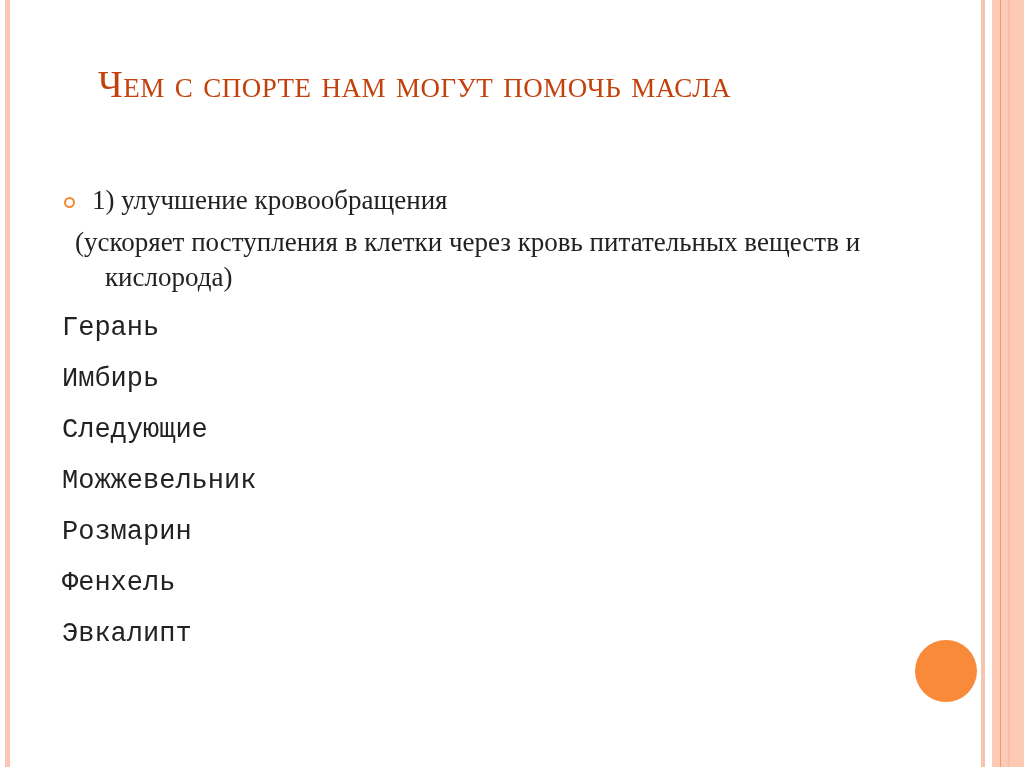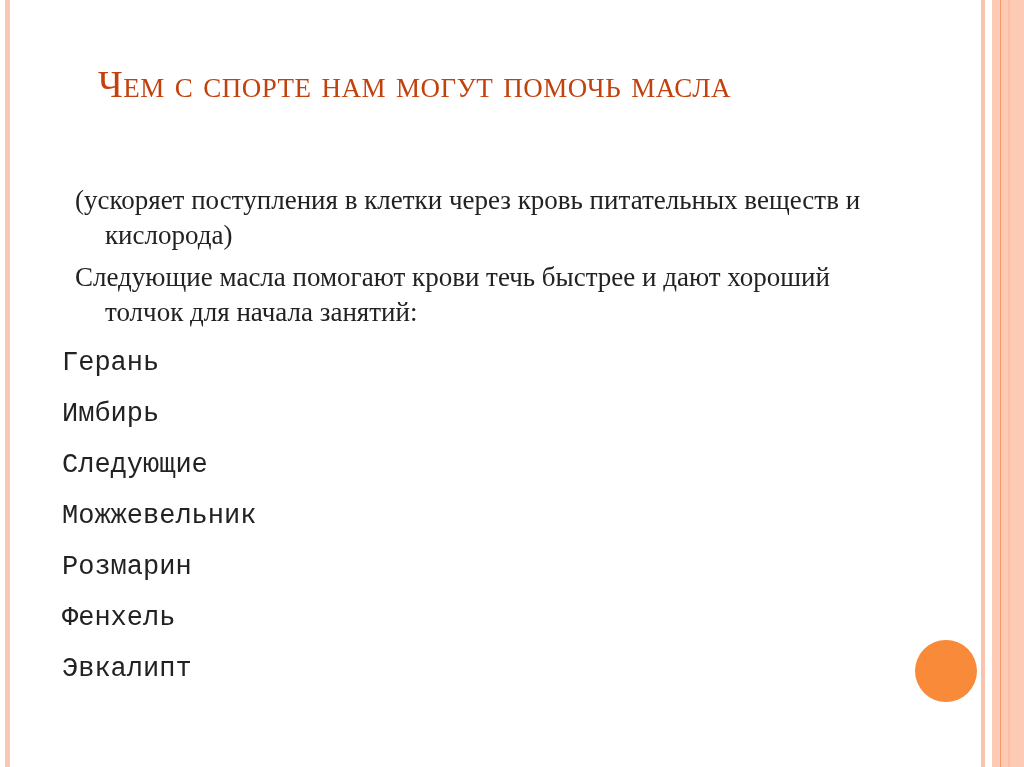--- a/index.html
+++ b/index.html
@@ -50,22 +50,25 @@
   <div class="right-stripes">
     <div class="rs rs1"></div>
     <div class="rs rs2"></div>
     <div class="rs rs3"></div>
     <div class="rs rs4"></div>
   </div>
 
   <div class="title">Чем с спорте нам могут помочь масла</div>
 
   <div class="content">
+    <div class="bullet-line">
+      <span class="bullet-icon"></span>
+      <span>1) улучшение кровообращения</span>
+    </div>
     <div class="para">(ускоряет поступления в клетки через кровь питательных веществ и кислорода)</div>
-    <div class="para">Следующие масла помогают крови течь быстрее и дают хороший толчок для начала занятий:</div>
     <div class="plant">Герань</div>
     <div class="plant">Имбирь</div>
     <div class="plant">Следующие</div>
     <div class="plant">Можжевельник</div>
     <div class="plant">Розмарин</div>
     <div class="plant">Фенхель</div>
     <div class="plant">Эвкалипт</div>
   </div>
 
   <div class="circle-deco"></div>

